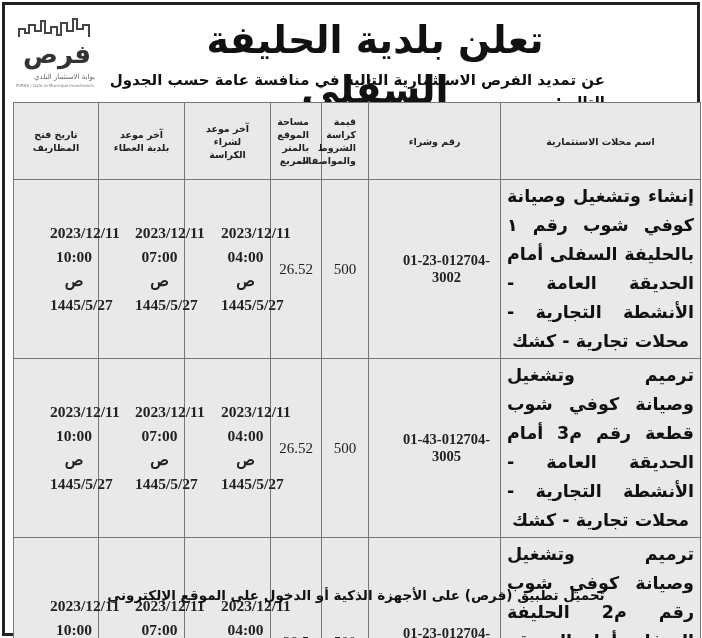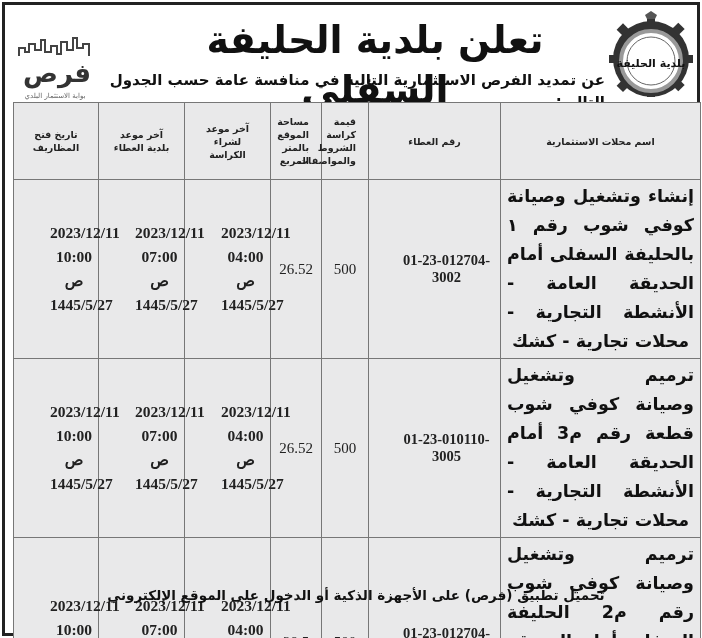--- a/index.html
+++ b/index.html
@@ -16,28 +16,28 @@
     font-size: 38px; line-height: 50px; color: #111; letter-spacing: 0px;
   }
   .subtitle {
     position: absolute; left: 100px; top: 64px; width: 500px; text-align: right;
     direction: rtl; font-weight: bold; font-size: 15px; line-height: 22px; color: #111;
   }
   .logo-right {
     position: absolute; left: 600px; top: 6px; width: 92px; height: 88px;
   }
   .logo-left {
-    position: absolute; left: 10px; top: 23px; width: 80px; height: 80px;
+    position: absolute; left: 10px; top: 4px; width: 80px; height: 80px;
   }
   .logo-left .furas-word {
     position: absolute; left: 2px; top: 30px; width: 80px; text-align: center;
     font-size: 26px; font-weight: bold; direction: rtl; color: #333; line-height: 30px;
   }
   .logo-left .furas-ar {
-    position: absolute; left: 0; top: 64px; width: 80px; text-align: center;
+    position: absolute; left: 0; top: 64px; width: 80px; text-align: right;
     font-size: 7px; color: #666; direction: rtl; white-space: nowrap;
   }
   .logo-left .furas-en {
     position: absolute; left: 0; top: 74px; width: 80px; text-align: center;
     font-size: 4px; color: #777; white-space: nowrap;
   }
   
   table.ops {
     position: absolute; left: 8px; top: 97px; width: 687px;
     border-collapse: collapse; direction: rtl; background: #e8e8e8;
@@ -88,56 +88,35 @@
       <path d="M4 26 V18 H10 V22 H14 V14 H20 V20 H26 V10 H30 V22 H36 V16 H42 V24 H46 V12 H52 V20 H58 V8 H62 V18 H68 V14 H74 V26" fill="none" stroke="#444" stroke-width="2"></path>
     </svg>
     <div class="furas-word">فرص</div>
     <div class="furas-ar">بوابة الاستثمار البلدي</div>
     <div class="furas-en">FURAS | Gate to Municipal Investments</div>
   </div>
 
   <div class="title">تعلن بلدية الحليفة السفلى</div>
   <div class="subtitle">عن تمديد الفرص الاستثمارية التالية في منافسة عامة حسب الجدول التالي:</div>
 
-  <div class="logo-right">
-    <svg width="92" height="88" viewBox="0 0 92 88">
-      <g fill="#333">
-        <circle cx="46" cy="48" r="38"></circle>
-        <g>
-          <rect x="42" y="6" width="8" height="10"></rect>
-          <rect x="42" y="80" width="8" height="6"></rect>
-          <rect x="4" y="44" width="10" height="8"></rect>
-          <rect x="78" y="44" width="10" height="8"></rect>
-          <rect x="14" y="14" width="9" height="9" transform="rotate(45 18 18)"></rect>
-          <rect x="69" y="14" width="9" height="9" transform="rotate(45 74 18)"></rect>
-          <rect x="14" y="70" width="9" height="9" transform="rotate(45 18 74)"></rect>
-          <rect x="69" y="70" width="9" height="9" transform="rotate(45 74 74)"></rect>
-        </g>
-      </g>
-      <circle cx="46" cy="50" r="30" fill="#fff" stroke="#999" stroke-width="4"></circle>
-      <circle cx="46" cy="50" r="24" fill="#fff" stroke="#666" stroke-width="1"></circle>
-      <path d="M40 4 L46 0 L52 4 L50 8 L42 8 Z" fill="#555"></path>
-      <text x="46" y="56" text-anchor="middle" font-family="DejaVu Sans, sans-serif" font-size="11" font-weight="bold" fill="#111" direction="rtl">بلدية الحليفة</text>
-    </svg>
-  </div>
 
   <table class="ops">
     <colgroup>
       <col style="width:200px">
       <col style="width:132px">
       <col style="width:47px">
       <col style="width:51px">
       <col style="width:86px">
       <col style="width:86px">
       <col style="width:85px">
     </colgroup>
     <thead>
       <tr>
         <th>اسم محلات الاستثمارية</th>
-        <th>رقم العطاء</th>
+        <th>رقم وشراء</th>
         <th>قيمة كراسة الشروط والمواصفات</th>
         <th>مساحة الموقع بالمتر المربع</th>
         <th>آخر موعد لشراء الكراسة</th>
         <th>آخر موعد بلدية العطاء</th>
         <th>تاريخ فتح المظاريف</th>
       </tr>
     </thead>
     <tbody>
       <tr class="r1">
         <td class="name">إنشاء وتشغيل وصيانة كوفي شوب رقم ١ بالحليفة السفلى أمام الحديقة العامة - الأنشطة التجارية - محلات تجارية - كشك</td>
@@ -155,21 +134,21 @@
           <span>1445/5/27</span>
         </td>
         <td class="dt">
           <span>2023/12/11</span>
           <span class="time">10:00 ص</span>
           <span>1445/5/27</span>
         </td>
       </tr>
       <tr class="r2">
         <td class="name">ترميم وتشغيل وصيانة كوفي شوب قطعة رقم م3 أمام الحديقة العامة - الأنشطة التجارية - محلات تجارية - كشك</td>
-        <td class="opnum">01-23-010110-3005</td>
+        <td class="opnum">01-43-012704-3005</td>
         <td class="num">500</td>
         <td class="num">26.52</td>
         <td class="dt">
           <span>2023/12/11</span>
           <span class="time">04:00 ص</span>
           <span>1445/5/27</span>
         </td>
         <td class="dt">
           <span>2023/12/11</span>
           <span class="time">07:00 ص</span>

